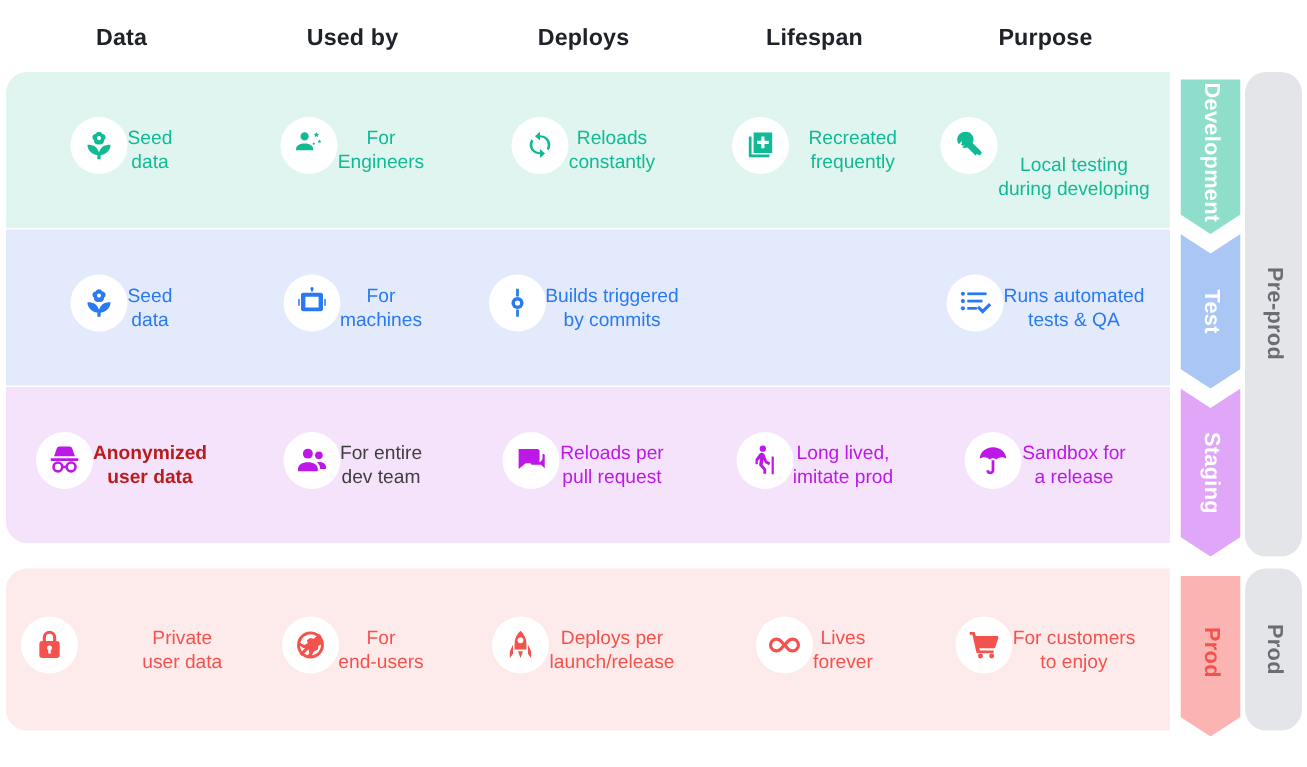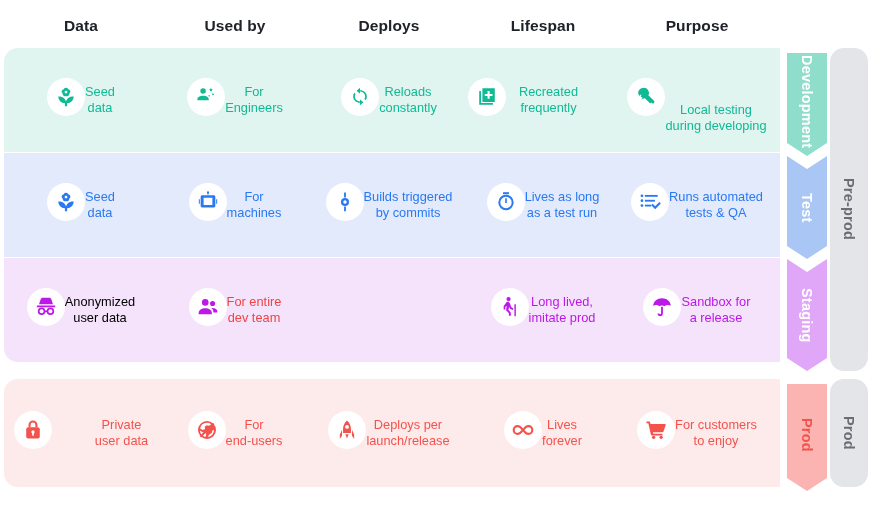--- a/index.html
+++ b/index.html
@@ -159,21 +159,21 @@
           <div class="cell" style="left: 308px; width: 154px;">
             <div class="icon-bubble">
               <svg width="22" height="22" viewBox="0 0 24 24" fill="#0fba95">
                 <path d="M12 4.5V2L8.3 5.2 12 8.4V6c3.1 0 5.6 2.4 5.6 5.4 0 1-.3 2-.8 2.8l1.4 1.3a7.3 7.3 0 0 0 1.3-4.1c0-4-3.4-6.9-7.5-6.9z"></path>
                 <path d="M12 16.9c-3.1 0-5.6-2.4-5.6-5.4 0-1 .3-2 .8-2.8L5.8 7.4a7.3 7.3 0 0 0-1.3 4.1c0 4 3.4 6.9 7.5 6.9V21l3.7-3.2-3.7-3.2z"></path>
               </svg>
             </div>
             <div class="cell-label" style="color: rgb(15, 186, 149);">Reloads
 constantly</div>
           </div>
-          <div class="cell" style="left: 442px; width: 154px; gap: 13px;">
+          <div class="cell" style="left: 462px; width: 154px; gap: 13px;">
             <div class="icon-bubble">
               <svg width="22" height="22" viewBox="0 0 24 24" fill="#0fba95">
                 <path d="M3.5 5.5h2v13h13v2h-15z"></path>
                 <path d="M7 2.5h13.5v15H7zm5.6 3v3.1H9.5v2.3h3.1v3.1h2.3v-3.1H18V8.6h-3.1V5.5z"></path>
               </svg>
             </div>
             <div class="cell-label" style="color: rgb(15, 186, 149);">Recreated
 frequently</div>
           </div>
           <div class="cell" style="left: 616px; width: 154px;">
@@ -218,31 +218,20 @@
           <div class="cell" style="left: 308px; width: 154px;">
             <div class="icon-bubble">
               <svg width="22" height="22" viewBox="0 0 24 24" fill="#2979f2">
                 <path d="M11 1.6h2v5.6h-2zm0 15.2h2V22h-2z"></path>
                 <circle cx="12" cy="12" r="4.4"></circle>
                 <circle cx="12" cy="12" r="1.9" fill="#fff"></circle>
               </svg>
             </div>
             <div class="cell-label" style="color: rgb(41, 121, 242);">Builds triggered
 by commits</div>
-          </div>
-          <div class="cell" style="left: 462px; width: 154px;">
-            <div class="icon-bubble">
-              <svg width="22" height="22" viewBox="0 0 24 24" fill="#2979f2">
-                <path d="M8.8 1.3h6.4v2.2H8.8z"></path>
-                <path d="M12 4.2a8.4 8.4 0 1 0 0 16.8 8.4 8.4 0 0 0 0-16.8zm0 2.2a6.2 6.2 0 1 1 0 12.4 6.2 6.2 0 0 1 0-12.4z"></path>
-                <path d="M11.1 8h1.8v5.1h-1.8z"></path>
-              </svg>
-            </div>
-            <div class="cell-label" style="color: rgb(41, 121, 242);">Lives as long
-as a test run</div>
           </div>
           <div class="cell" style="left: 616px; width: 154px;">
             <div class="icon-bubble">
               <svg width="22" height="22" viewBox="0 0 24 24" fill="#2979f2">
                 <circle cx="3.2" cy="5.3" r="1.5"></circle>
                 <circle cx="3.2" cy="10.6" r="1.5"></circle>
                 <circle cx="3.2" cy="15.9" r="1.5"></circle>
                 <rect x="6.4" y="4.3" width="14" height="2"></rect>
                 <rect x="6.4" y="9.6" width="11" height="2"></rect>
                 <rect x="6.4" y="14.9" width="7" height="2"></rect>
@@ -259,34 +248,44 @@
         <div class="cells">
           <div class="cell" style="left: 0px; width: 154px;">
             <div class="icon-bubble">
               <svg width="22" height="22" viewBox="0 0 24 24" fill="#bc19e8">
                 <path d="M6.3 3.4c.3-.9 1.1-1.5 2.1-1.5h7.2c1 0 1.8.6 2.1 1.5l1.9 5.5H4.4zM2 10.4h20v1.9H2z"></path>
                 <circle cx="7.2" cy="16.7" r="3.2" fill="none" stroke="#bc19e8" stroke-width="1.9"></circle>
                 <circle cx="16.8" cy="16.7" r="3.2" fill="none" stroke="#bc19e8" stroke-width="1.9"></circle>
                 <rect x="10" y="15.8" width="4" height="1.8"></rect>
               </svg>
             </div>
-            <div class="cell-label" style="color: #000000;">Anonymized
+            <div class="cell-label" style="color: #b91c1c; font-weight: bold;">Anonymized
 user data</div>
           </div>
           <div class="cell" style="left: 154px; width: 154px;">
             <div class="icon-bubble">
               <svg width="22" height="22" viewBox="0 0 24 24" fill="#bc19e8">
                 <circle cx="9" cy="7" r="3.6"></circle>
                 <circle cx="17" cy="8.2" r="2.8"></circle>
                 <path d="M1.8 18.4c0-3.2 3.2-5.1 7.2-5.1s7.2 1.9 7.2 5.1v1.5H1.8z"></path>
                 <path d="M17 13c2.8 0 5.2 1.4 5.2 3.8v1.3h-4.3v-.2c0-2-.9-3.6-2.4-4.7.5-.1 1-.2 1.5-.2z"></path>
               </svg>
             </div>
-            <div class="cell-label" style="color: #ef4444;">For entire
+            <div class="cell-label" style="color: #404040;">For entire
 dev team</div>
+          </div>
+          <div class="cell" style="left: 308px; width: 154px;">
+            <div class="icon-bubble">
+              <svg width="22" height="22" viewBox="0 0 24 24" fill="#bc19e8">
+                <path d="M3 3.6h13.6c.9 0 1.6.7 1.6 1.6v7.2c0 .9-.7 1.6-1.6 1.6H8.2L3 18.1z"></path>
+                <path d="M20.4 7.2h.6c.6 0 1 .4 1 1v9.4l-2.8-2.6h-6.4c-.6 0-1-.4-1-1v-.6h5.2c1.9 0 3.4-1.5 3.4-3.4z"></path>
+              </svg>
+            </div>
+            <div class="cell-label" style="color: rgb(188, 25, 232);">Reloads per
+pull request</div>
           </div>
           <div class="cell" style="left: 462px; width: 154px;">
             <div class="icon-bubble">
               <svg width="22" height="22" viewBox="0 0 24 24" fill="#bc19e8">
                 <circle cx="10.4" cy="3.4" r="2.3"></circle>
                 <path d="M9.4 6.4c1.2 0 2 .6 2.4 1.6l1.7 4.3 2.3 1.2-.8 1.9-3.1-1.6-.9-2.3-.7 3.6 2.6 3.1v3.4h-2.1v-2.7l-3.1-3.4.7-4.8-1.6 1.4v2.7H5.1V11l2.5-3.3c.5-.7 1.1-1.3 1.8-1.3z"></path>
                 <path d="M16.8 9.1h1.6v12.9h-1.6z"></path>
               </svg>
             </div>
             <div class="cell-label" style="color: rgb(188, 25, 232);">Long lived,

